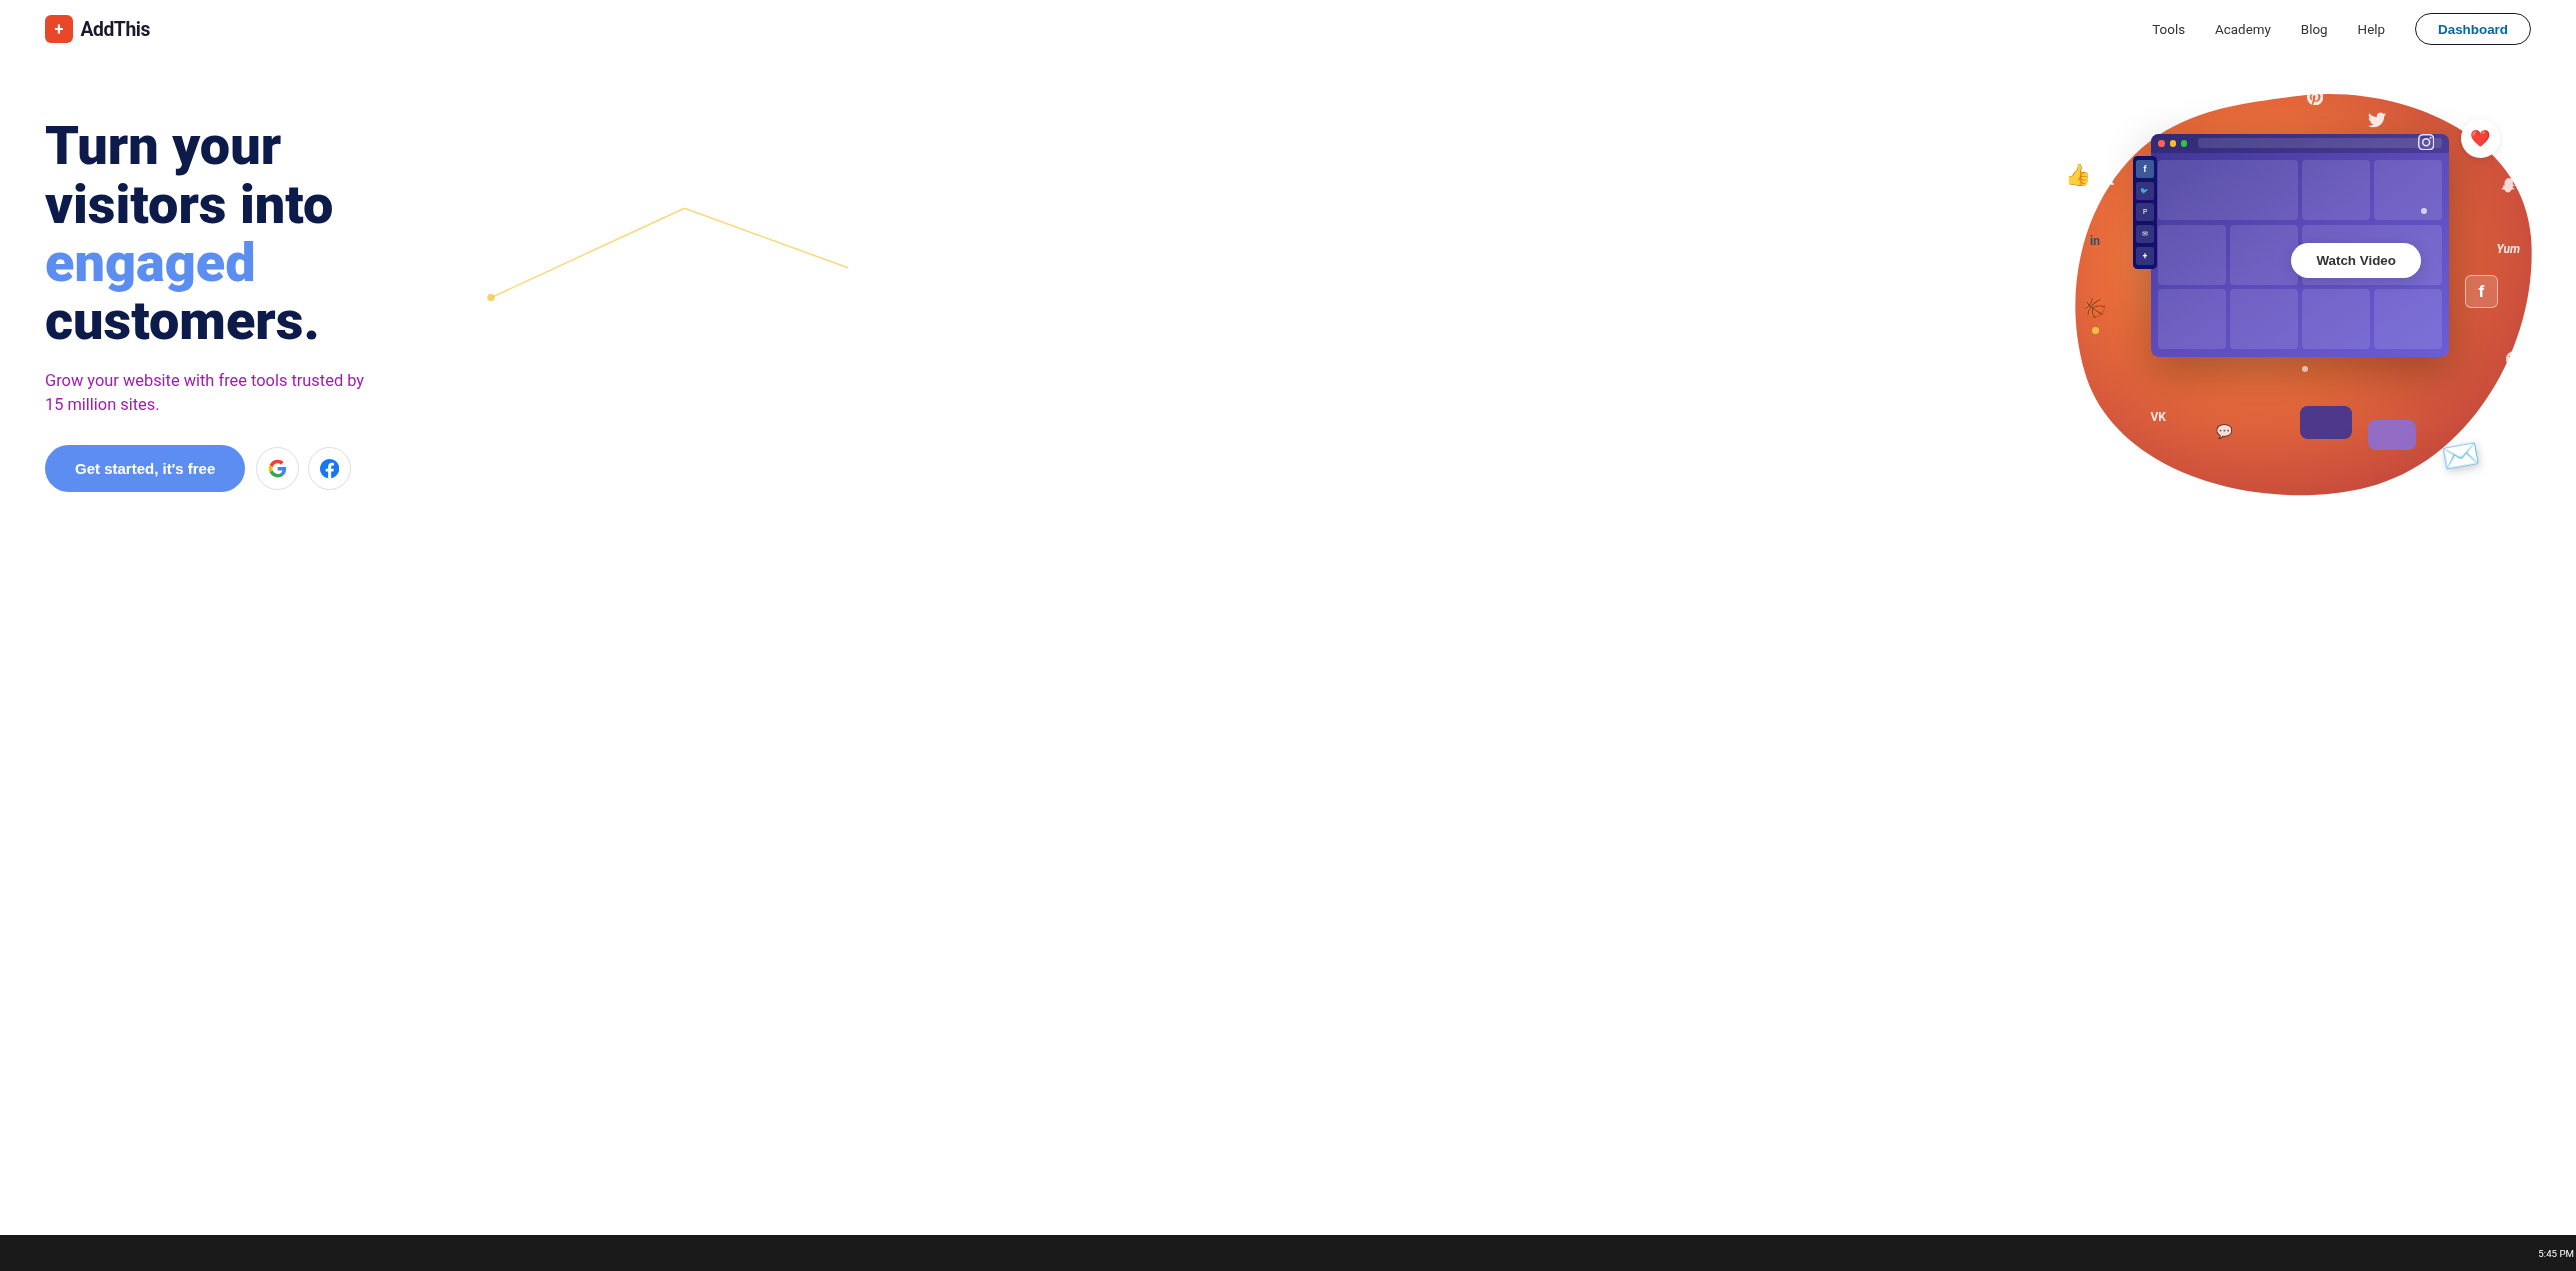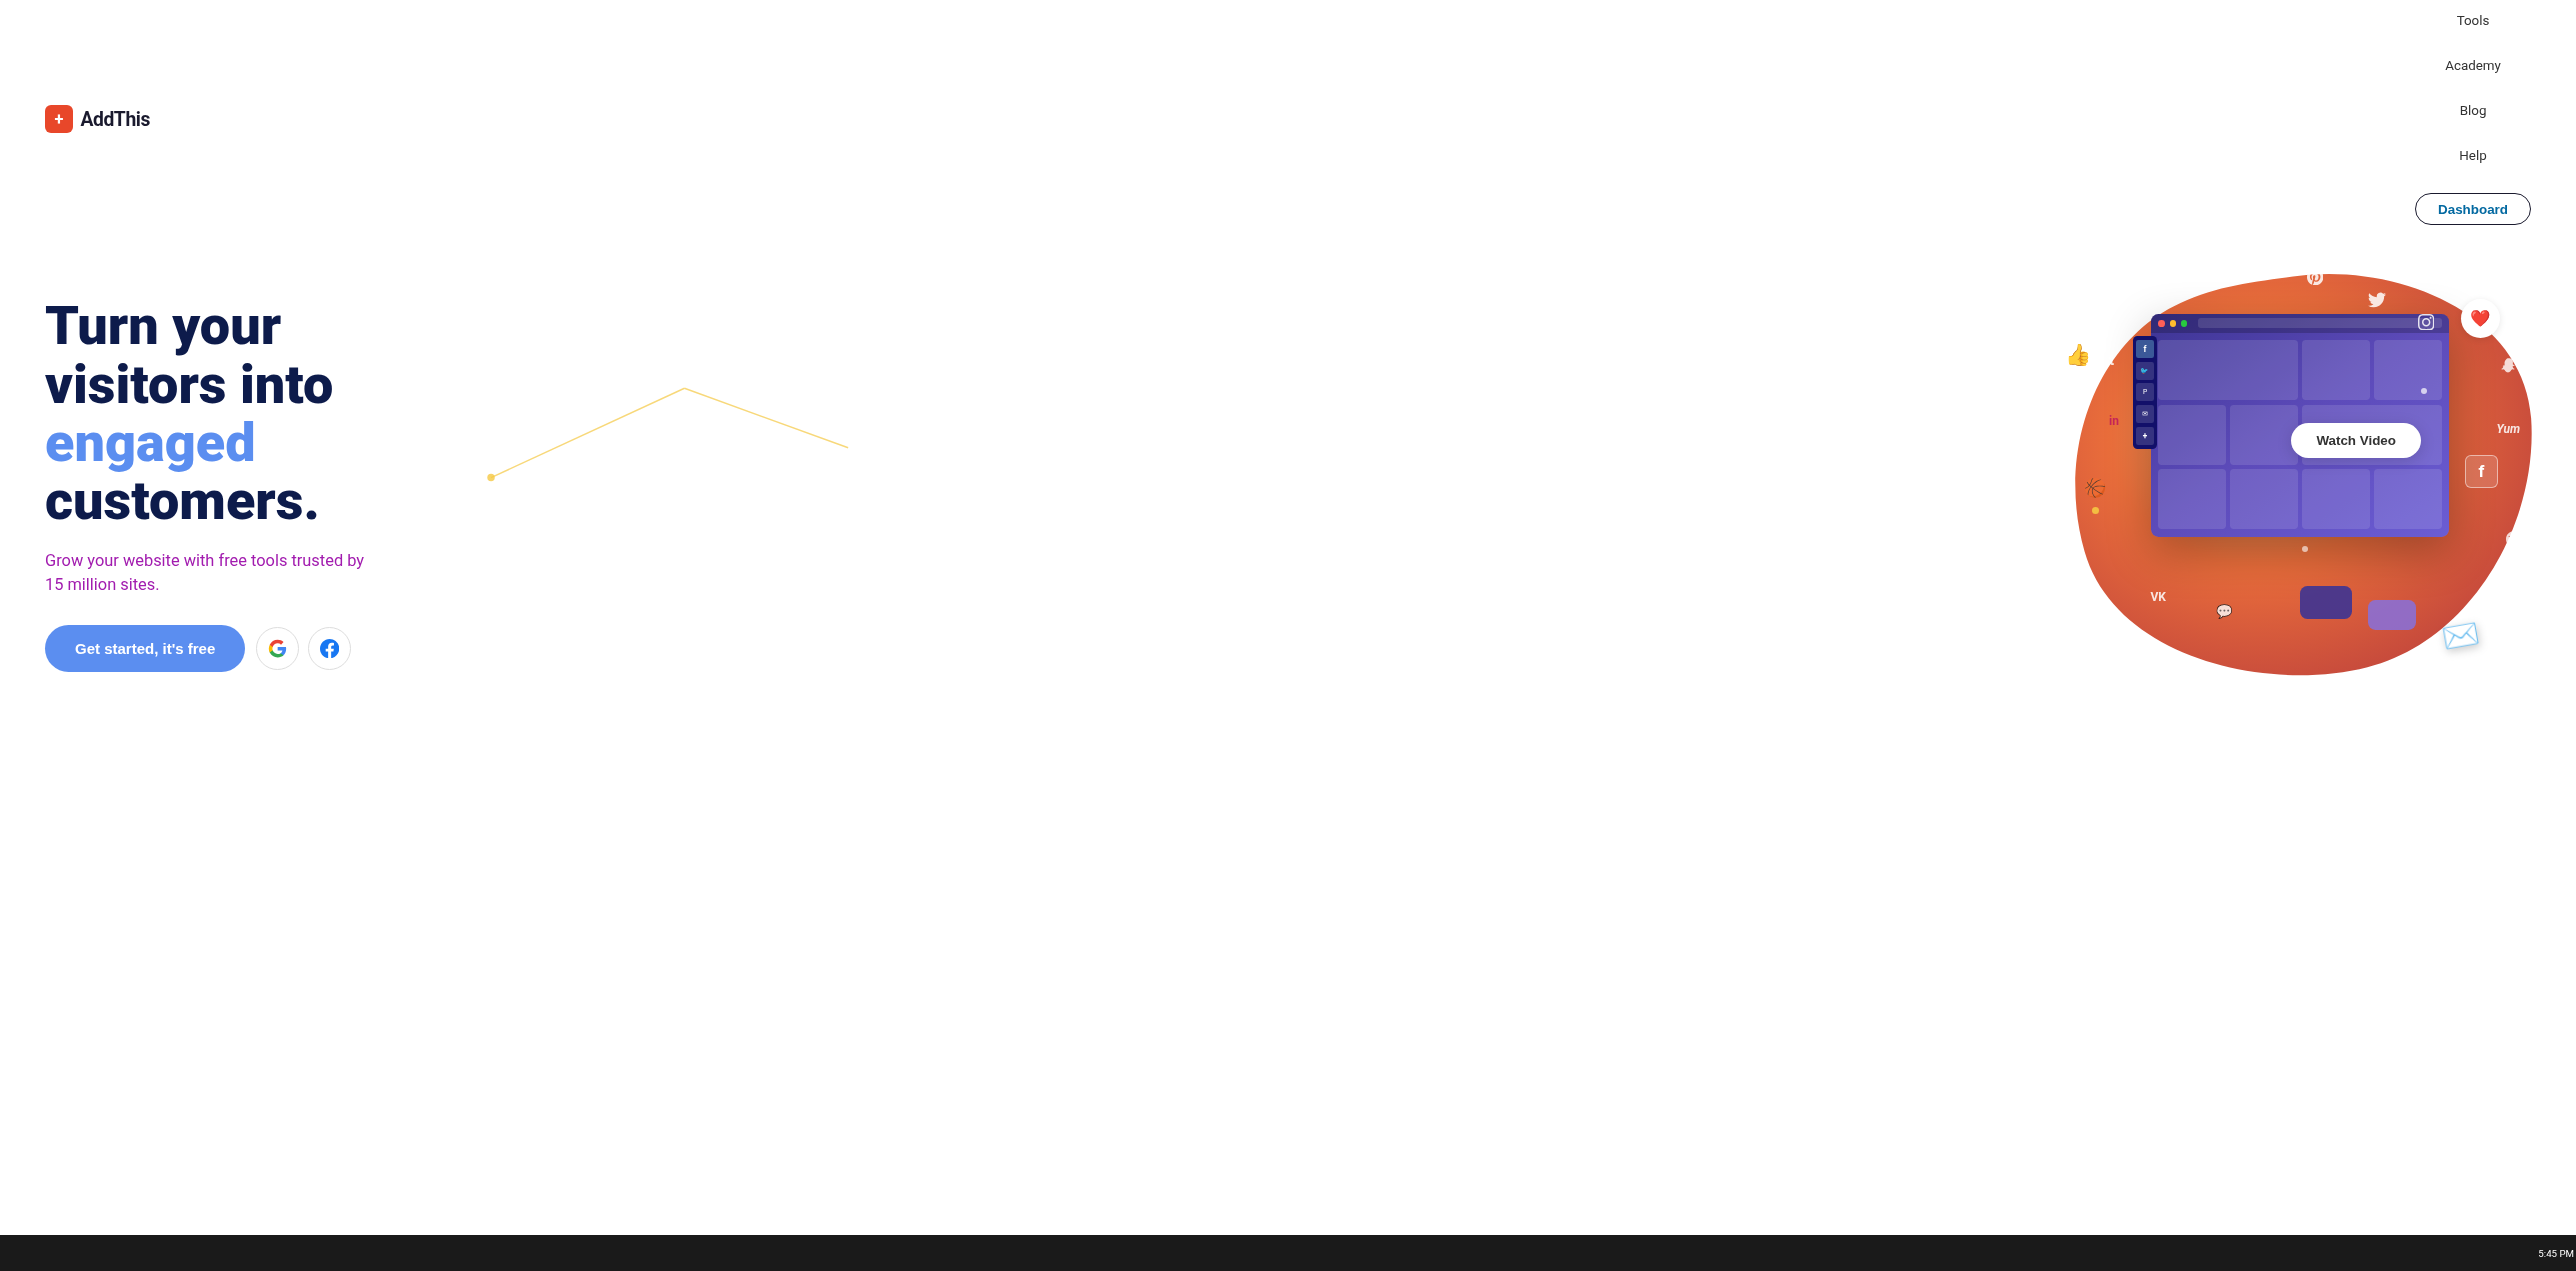--- a/index.html
+++ b/index.html
@@ -48,21 +48,20 @@
       font-size: 19.3px;
       font-weight: 700;
       color: #1a1a2e;
       letter-spacing: -0.4px;
     }
 
     nav {
       display: flex;
       align-items: center;
       gap: 30px;
-      flex-direction: column;
     }
 
     .nav-link {
       font-size: 13.4px;
       color: #333;
       text-decoration: none;
       cursor: pointer;
       font-weight: 400;
     }
 
@@ -332,21 +331,21 @@
     </div>
 
     <div style="position:absolute;top:45px;right:97px;z-index:9;color:white;font-size:15px;opacity:0.85;">
       <svg width="16.4" height="16.4" viewBox="0 0 24 24" fill="white">
           <path d="M12 2.163c3.204 0 3.584.012 4.85.07 3.252.148 4.771 1.691 4.919 4.919.058 1.265.069 1.645.069 4.849 0 3.205-.012 3.584-.069 4.849-.149 3.225-1.664 4.771-4.919 4.919-1.266.058-1.644.07-4.85.07-3.204 0-3.584-.012-4.849-.07-3.26-.149-4.771-1.699-4.919-4.92-.058-1.265-.07-1.644-.07-4.849 0-3.204.013-3.583.07-4.849.149-3.227 1.664-4.771 4.919-4.919 1.266-.057 1.645-.069 4.849-.069zm0-2.163c-3.259 0-3.667.014-4.947.072-4.358.2-6.78 2.618-6.98 6.98-.059 1.281-.073 1.689-.073 4.948 0 3.259.014 3.668.072 4.948.2 4.358 2.618 6.78 6.98 6.98 1.281.058 1.689.072 4.948.072 3.259 0 3.668-.014 4.948-.072 4.354-.2 6.782-2.618 6.979-6.98.059-1.28.073-1.689.073-4.948 0-3.259-.014-3.667-.072-4.947-.196-4.354-2.617-6.78-6.979-6.98-1.281-.059-1.69-.073-4.949-.073zm0 5.838c-3.403 0-6.162 2.759-6.162 6.162s2.759 6.163 6.162 6.163 6.162-2.759 6.162-6.163c0-3.403-2.759-6.162-6.162-6.162zm0 10.162c-2.209 0-4-1.79-4-4 0-2.209 1.791-4 4-4s4 1.791 4 4c0 2.21-1.791 4-4 4zm6.406-11.845c-.796 0-1.441.645-1.441 1.44s.645 1.44 1.441 1.44c.795 0 1.439-.645 1.439-1.44s-.644-1.44-1.439-1.44z"></path>
         </svg>
     </div>
 
     <div style="position:absolute;top:82px;right:417px;z-index:9;color:white;font-size:15px;font-weight:bold;opacity:0.85;">t</div>
 
-    <div style="position:absolute;top:145px;right:412px;z-index:9;color:#be185d;font-size:12px;font-weight:bold;opacity:0.85;">in</div>
+    <div style="position:absolute;top:145px;right:431px;z-index:9;color:#0c4a6e;font-size:12px;font-weight:bold;opacity:0.85;">in</div>
 
     <div style="position:absolute;top:74px;right:439px;z-index:9;font-size:21px;color:#8b5cf6;opacity:0.9;">👍</div>
 
     <div style="position:absolute;top:208px;right:424px;z-index:9;font-size:18px;color:white;opacity:0.8;">🏀</div>
 
     <div style="position:absolute;top:89px;right:15px;z-index:9;color:white;font-size:13.4px;opacity:0.8;">
       <svg width="15" height="15" viewBox="0 0 24 24" fill="white">
           <path d="M12.166.35c.34-.007.677 0 1.011.017C14.415.44 15.826.835 16.9 1.744c1.073.91 1.686 2.186 1.965 3.507.134.632.154 1.282.154 1.926 0 .555-.021 1.11-.043 1.663l-.019.43c-.018.392-.016.788.089 1.169.089.32.295.521.627.521.22 0 .437-.04.643-.1.09-.027.18-.058.27-.077.152-.033.307-.046.46-.014.39.08.666.393.666.79 0 .34-.203.621-.509.758-.285.127-.583.226-.882.312-.186.054-.373.1-.557.155-.375.112-.724.266-.963.576-.168.22-.202.457-.133.721.27 1.039.956 1.85 1.787 2.55.266.22.543.418.837.59.18.105.366.196.554.282.124.057.19.117.19.24 0 .173-.145.326-.308.394-.393.165-.81.218-1.23.214-.326-.003-.65-.037-.975-.082-.326-.045-.651-.1-.979-.1-.264 0-.527.024-.784.092-.417.11-.777.328-1.082.618-.409.391-.682.889-.957 1.386-.198.363-.397.727-.646 1.059-.574.77-1.34 1.298-2.255 1.597-.544.179-1.108.253-1.676.266-.568-.013-1.132-.087-1.676-.266-.915-.299-1.681-.827-2.255-1.597-.249-.332-.448-.696-.646-1.059-.275-.497-.548-.995-.957-1.386-.305-.29-.665-.508-1.082-.618-.257-.068-.52-.092-.784-.092-.328 0-.653.055-.979.1-.325.045-.649.079-.975.082-.42.004-.837-.049-1.23-.214-.163-.068-.308-.221-.308-.394 0-.123.066-.183.19-.24.188-.086.374-.177.554-.282.294-.172.571-.37.837-.59.831-.7 1.517-1.511 1.787-2.55.069-.264.035-.501-.133-.721-.239-.31-.588-.464-.963-.576-.184-.055-.371-.101-.557-.155-.299-.086-.597-.185-.882-.312C3.203 13.37 3 13.089 3 12.75c0-.397.276-.71.666-.79.153-.032.308-.019.46.014.09.019.18.05.27.077.206.06.423.1.643.1.332 0 .538-.201.627-.521.105-.381.107-.777.089-1.169l-.019-.43c-.022-.553-.043-1.108-.043-1.663 0-.644.02-1.294.154-1.926.279-1.321.892-2.597 1.965-3.507C8.986.835 10.397.44 11.635.367c.177-.01.354-.018.531-.017z"></path>
         </svg>
     </div>

